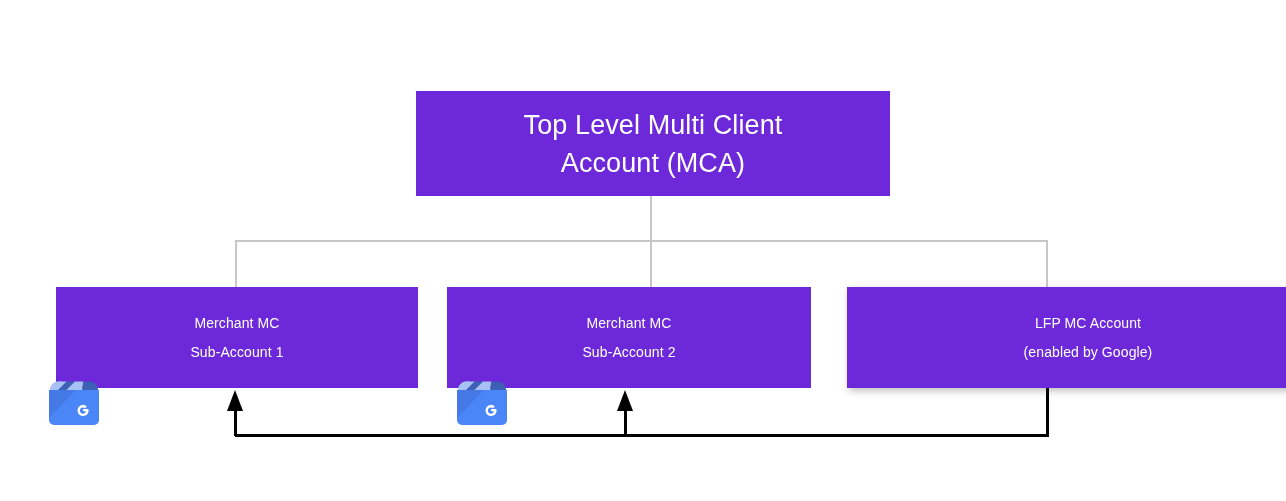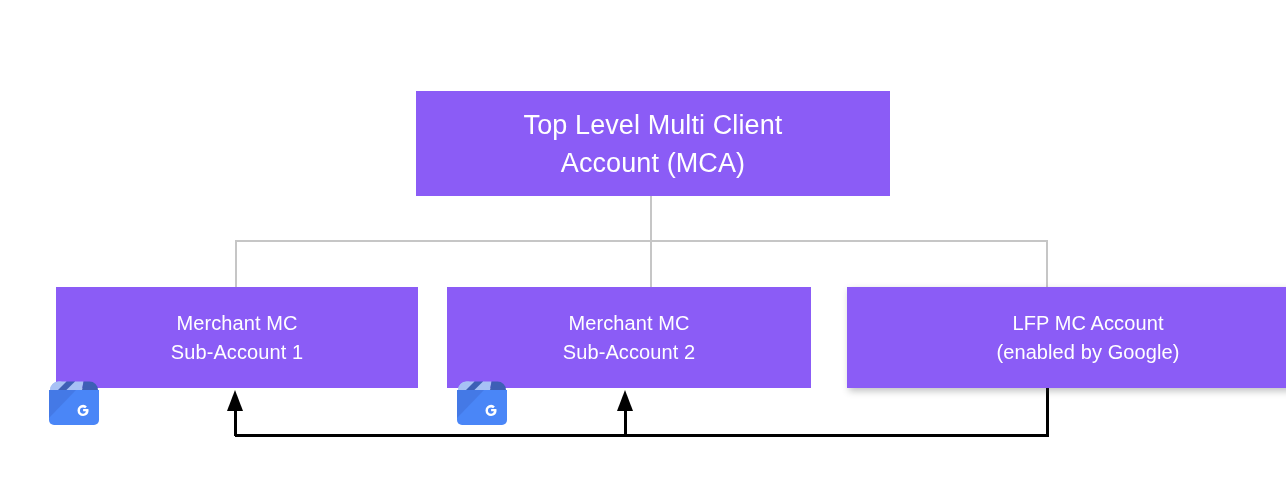--- a/index.html
+++ b/index.html
@@ -13,40 +13,40 @@
     height: 501px;
     background: #ffffff;
     overflow: hidden;
     font-family: "Liberation Sans", sans-serif;
   }
 
   
   .node {
     position: absolute;
     box-sizing: border-box;
-    background: #8b5cf6;
+    background: #6d28d9;
     color: #ffffff;
     display: flex;
     align-items: center;
     justify-content: center;
     text-align: center;
     line-height: 1.34;
     white-space: pre-line;
     letter-spacing: .1px;
   }
   .node-top {
     left: 416px;
     top: 91px;
     width: 474px;
     height: 105px;
     font-size: 27px;
     line-height: 38px;
   }
   .node-sub {
-    font-size: 20px;
+    font-size: 14px;
     line-height: 29px;
     text-align: center;
   }
   .node-merchant1 {
     left: 56px;
     top: 287px;
     width: 362px;
     height: 101px;
   }
   .node-merchant2 {

